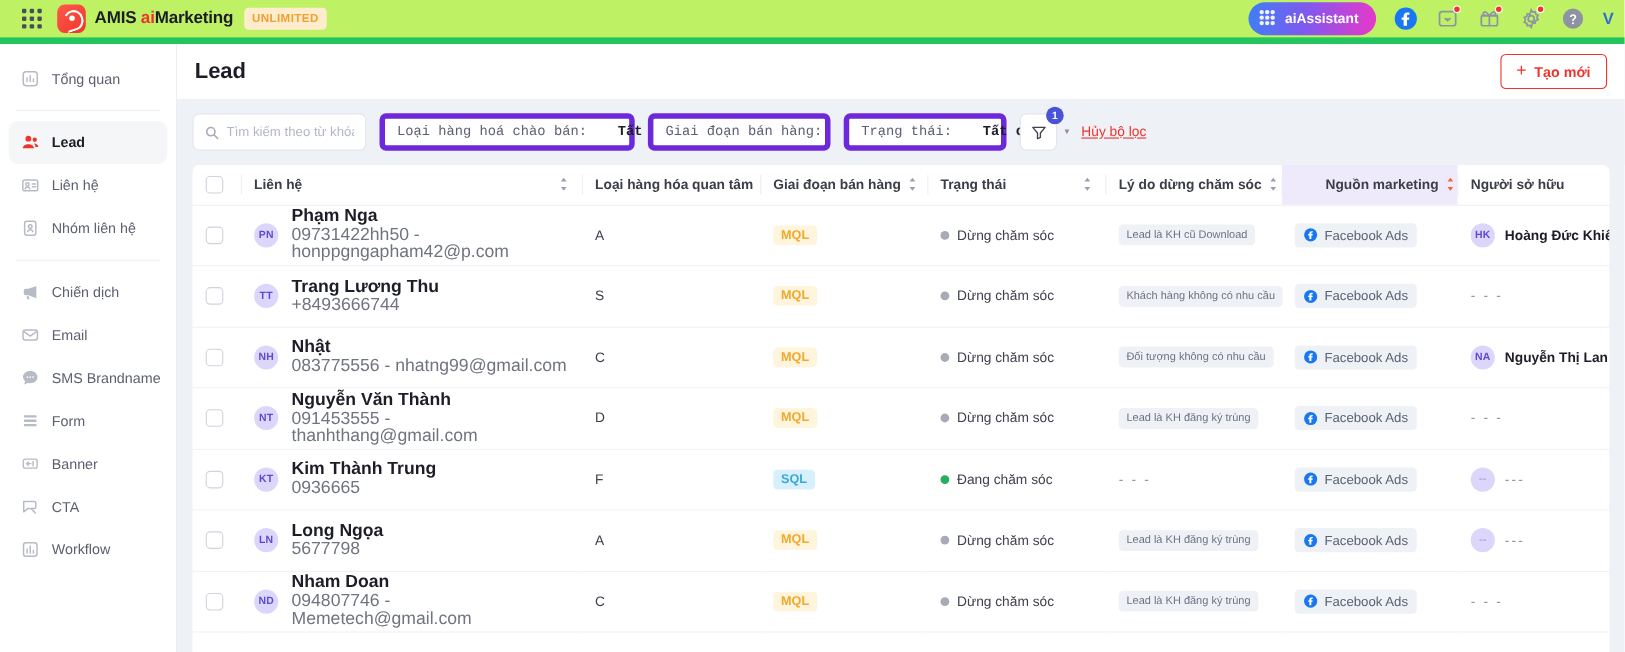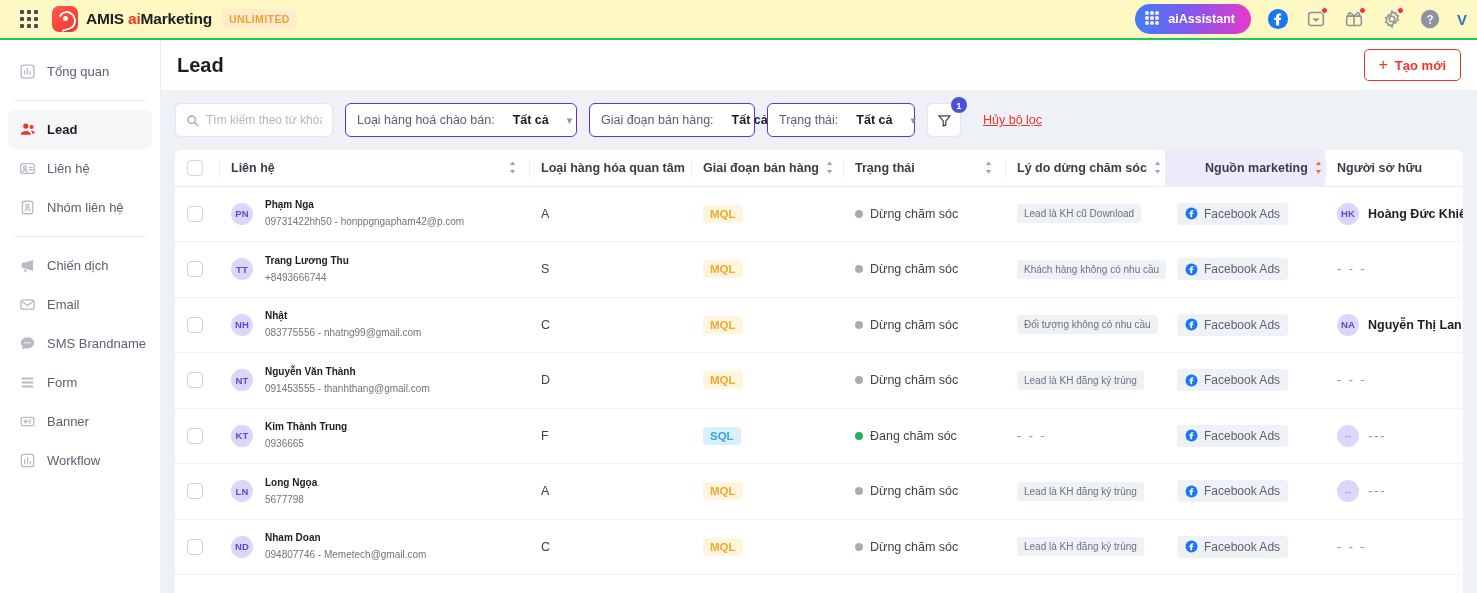--- a/index.html
+++ b/index.html
@@ -8,22 +8,22 @@
     overflow: hidden;
     font-family: "Liberation Sans", sans-serif;
     background: #ffffff;
     color: #22232a;
   }
   .app { position: relative; width: 1477px; height: 593px; }
 
   
   .topbar {
     position: absolute; top: 0; left: 0; width: 1477px; height: 40px;
-    background: #fef9c3; display: flex; align-items: center;
-    border-bottom: 2px solid #22c55e; z-index: 30;
+    background: #bef264; display: flex; align-items: center;
+    border-bottom: 6px solid #22c55e; z-index: 30;
   }
   .grid-icon {
     width: 18px; height: 18px; margin-left: 20px; margin-right: 14px;
     display: grid; grid-template-columns: repeat(3,4px); grid-template-rows: repeat(3,4px);
     gap: 3px; cursor: pointer;
   }
   .grid-icon i { background: #4a4d59; border-radius: 1px; display: block; width:4px; height:4px; }
   .brand { display: flex; align-items: center; gap: 8px; cursor: pointer; }
   .brand-logo {
     width: 26px; height: 26px; border-radius: 7px;
@@ -109,23 +109,23 @@
     width: 158px; height: 34px; background: #fff; border: 1px solid #e2e5ec;
     border-radius: 6px; display: flex; align-items: center; gap: 7px; padding: 0 10px;
   }
   .search-box svg { width: 13px; height: 13px; color: #a9adba; flex: none; }
   .search-box input {
     border: 0; outline: 0; font-size: 12px; color: #40424d; width: 100%;
     font-family: "Liberation Sans", sans-serif; background: transparent;
   }
   .search-box input::placeholder { color: #b4b8c4; }
   .sel {
-    height: 34px; background: #fff; border: 1px solid #6d28d9; border-radius: 6px;
-    display: flex; align-items: center; gap: 18px; padding: 0 11px;
-    font-size: 12.5px; color: #5c6070; cursor: pointer; white-space: nowrap;
+    height: 34px; background: #fff; border: 5px solid #6d28d9; border-radius: 6px;
+    display: flex; align-items: center; gap: 28px; padding: 0 11px;
+    font-size: 12.5px; color: #5c6070; cursor: pointer; white-space: nowrap; font-family: Liberation Mono, monospace;
   }
   .sel b { color: #1c1d26; font-weight: 700; }
   .sel .chev { color: #8e93a3; font-size: 11px; margin-left: auto; }
   .sel.w1 { width: 232px; } .sel.w2 { width: 166px; } .sel.w3 { width: 148px; text-align: center; }
   .filter-btn {
     position: relative; width: 34px; height: 34px; background: #fff;
     border: 1px solid #e2e5ec; border-radius: 6px;
     display: flex; align-items: center; justify-content: center; cursor: pointer;
   }
   .filter-btn svg { width: 15px; height: 15px; color: #40424d; }
@@ -166,22 +166,22 @@
   .cbx {
     width: 16px; height: 16px; border: 1px solid #cfd3dc; border-radius: 4px;
     background: #fff; cursor: pointer; display: block;
   }
   .contact { display: flex; align-items: center; gap: 12px; }
   .avatar {
     width: 22px; height: 22px; border-radius: 50%; background: #ddd6fb;
     color: #5b4bcf; font-size: 9.5px; font-weight: 700; flex: none;
     display: flex; align-items: center; justify-content: center; letter-spacing: .2px;
   }
-  .contact .nm { font-size: 10px; font-weight: 700; color: #1c1d26; line-height: 16px; }
-  .contact .sub { font-size: 10px; color: #70747f; line-height: 16px; margin-top: 1px; }
+  .contact .nm { font-size: 16px; font-weight: 700; color: #1c1d26; line-height: 16px; }
+  .contact .sub { font-size: 16px; color: #70747f; line-height: 16px; margin-top: 1px; }
   .tag { display: inline-block; font-size: 11.5px; font-weight: 700; border-radius: 4px; padding: 3px 7px; }
   .tag.mql { background: #fff5dd; color: #f0a82e; }
   .tag.sql { background: #d7f0fb; color: #3aa8d8; }
   .status { display: flex; align-items: center; gap: 7px; white-space: nowrap; }
   .sdot { width: 8px; height: 8px; border-radius: 50%; flex: none; }
   .reason {
     display: inline-block; background: #eef1f6; color: #6e7280;
     font-size: 10px; border-radius: 4px; padding: 4px 7px; white-space: nowrap;
   }
   .dash { color: #8a8e9a; letter-spacing: 2px; font-size: 12.5px; }
@@ -374,20 +374,29 @@
     <div class="nav-item">
       <span class="nv-ico">
         <svg viewBox="0 0 20 20" fill="none" stroke="currentColor" stroke-width="1.5">
             <rect x="2.6" y="5.2" width="14.8" height="9.6" rx="2"></rect>
             <path d="M10.6 10H6.2m0 0l1.8-1.8M6.2 10L8 11.8M13 7.6v4.8" stroke-linecap="round"></path>
           </svg>
       </span>
       <span>Banner</span>
     </div>
 
+    <div class="nav-item">
+      <span class="nv-ico">
+        <svg viewBox="0 0 20 20" fill="none" stroke="currentColor" stroke-width="1.6">
+            <path d="M3 4.6h11.4a1.6 1.6 0 011.6 1.6v4.4a1.6 1.6 0 01-1.6 1.6H7.4L3 15.6z" stroke-linejoin="round"></path>
+            <path d="M11.6 12.8l3.8 4" stroke-linecap="round"></path>
+          </svg>
+      </span>
+      <span>CTA</span>
+    </div>
 
     <div class="nav-item">
       <span class="nv-ico">
         <svg viewBox="0 0 20 20" fill="none" stroke="currentColor" stroke-width="1.6">
             <rect x="2.8" y="2.8" width="14.4" height="14.4" rx="2.6"></rect>
             <path d="M6.6 13.8V9.4M10 13.8V6.6M13.4 13.8v-2.8" stroke-linecap="round"></path>
           </svg>
       </span>
       <span>Workflow</span>
     </div>

